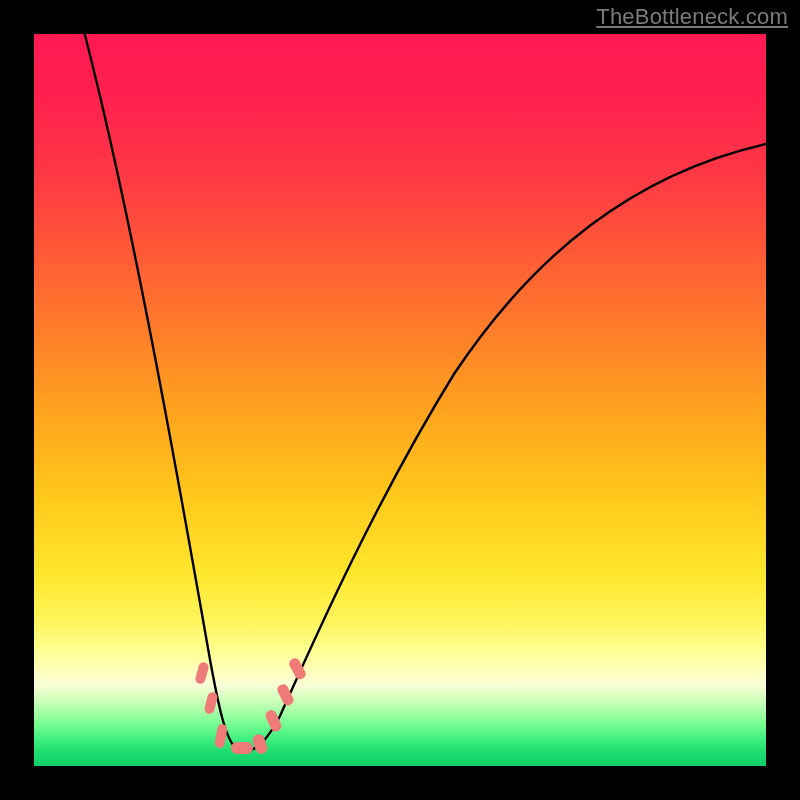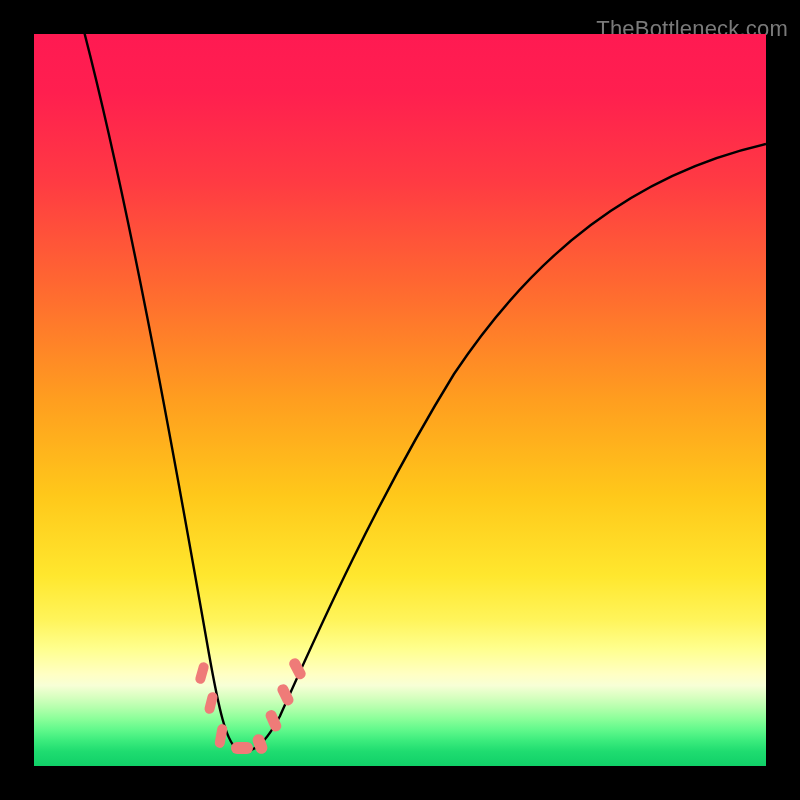--- a/index.html
+++ b/index.html
@@ -53,26 +53,27 @@
     );
   }
   .over-svg {
     position: absolute;
     inset: 0;
     width: 732px;
     height: 732px;
   }
   .watermark {
     position: absolute;
-    top: 16px;
+    top: 4px;
     right: 12px;
     color: #7a7a7a;
     font-size: 22px;
     letter-spacing: 0.2px;
     user-select: none;
+    text-decoration: underline;
   }
 </style>
 </head>
 <body>
 
 <div class="frame">
 
   <div class="watermark">TheBottleneck.com</div>
 
   <div class="plot-area">

